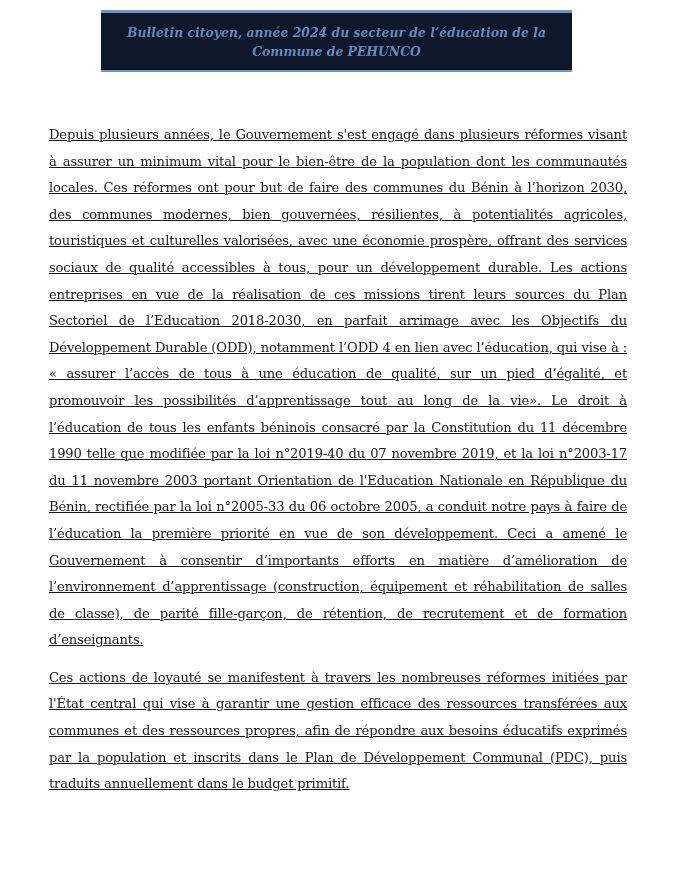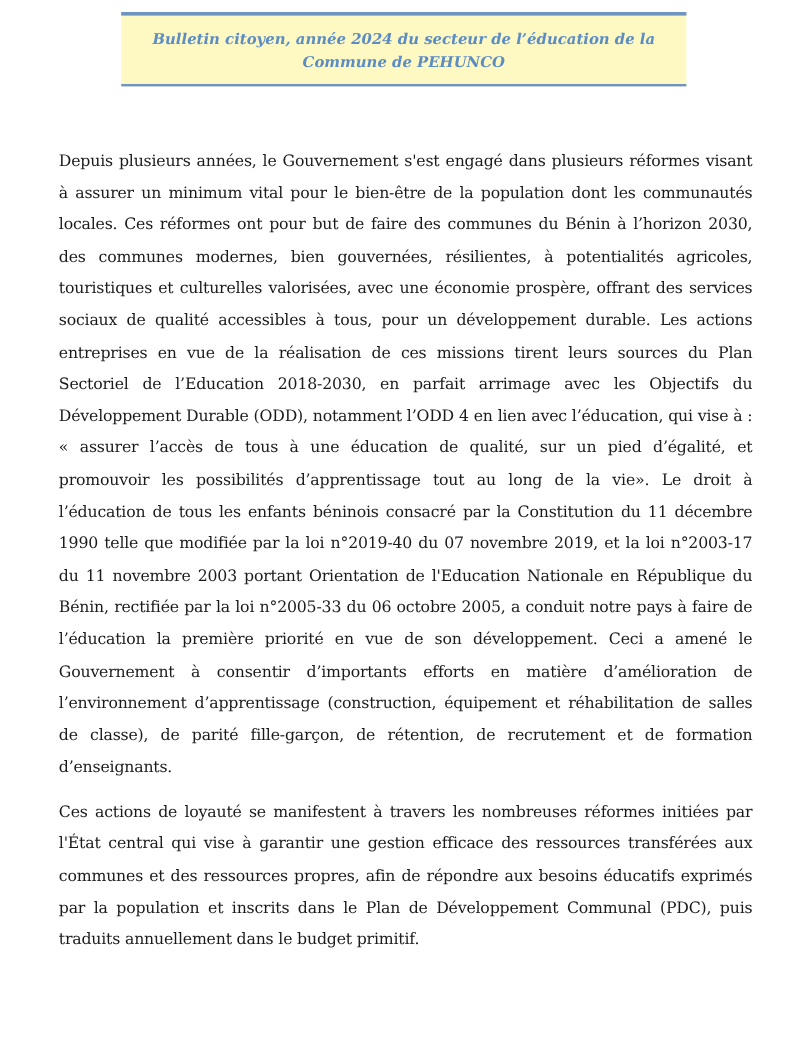--- a/index.html
+++ b/index.html
@@ -1,19 +1,19 @@
 <!DOCTYPE html>
 <html><head>
   <meta charset="utf-8">
   <style>
     html, body { margin: 0; padding: 0; background: #ffffff; }
     body { width: 676px; height: 885px; position: relative; overflow: hidden; }
     .header-box {
       position: absolute; left: 101px; top: 10px; width: 471px; height: 62px;
-      background: #fef9c3;
+      background: #0f172a;
       border-top: 3px solid #6e94c2;
       border-bottom: 2px solid #6e94c2;
       box-sizing: border-box;
       display: flex; align-items: center; justify-content: center;
       text-align: center;
     }
     .header-title {
       font-family: "DejaVu Serif", serif;
       font-style: italic; font-weight: bold;
       font-size: 12.4px; line-height: 19px;
@@ -23,20 +23,21 @@
     .body-text {
       position: absolute; left: 49px; top: 122px; width: 578px;
     }
     .para {
       font-family: "DejaVu Serif", serif;
       font-size: 13.1px; line-height: 26.6px;
       color: #1a1a1a;
       text-align: justify;
       margin: 0 0 11px 0;
       letter-spacing: -0.15px;
+      text-decoration: underline;
     }
   </style>
 </head>
 <body>
 
 <div class="header-box">
   <p class="header-title">Bulletin citoyen, année 2024 du secteur de l’éducation de la Commune de PEHUNCO</p>
 </div>
 
 <div class="body-text">

